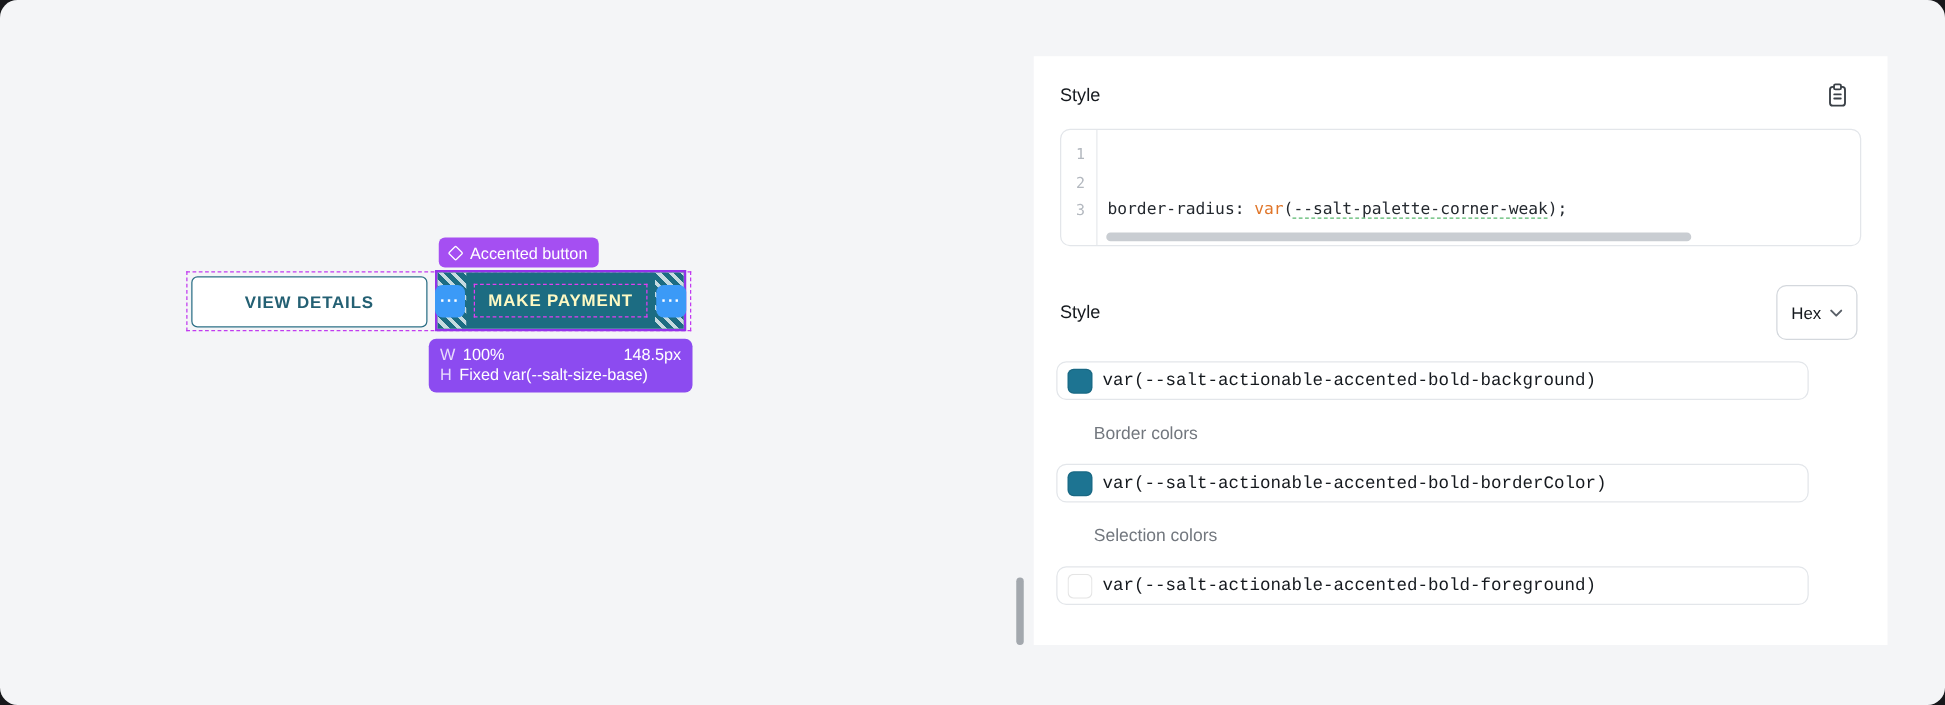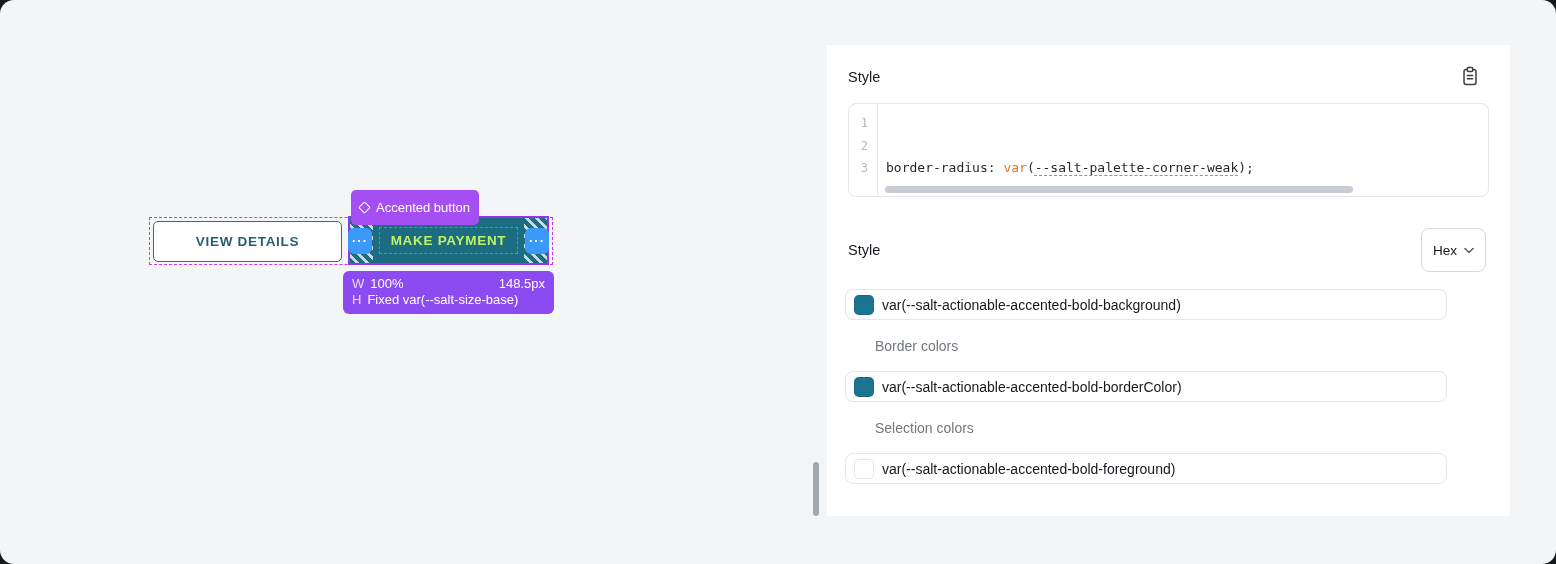--- a/index.html
+++ b/index.html
@@ -45,35 +45,35 @@
   }
   .hatch {
     position:absolute; top:0; bottom:0; width:23px;
     background:repeating-linear-gradient(45deg,
       rgba(255,255,255,0) 0 4px, rgba(255,255,255,.75) 4px 7px);
   }
   .hatch.left { left:0; } .hatch.right { right:0; }
   .mp-label {
     position:relative; z-index:2;
     border:1px dashed #e23df2; padding:5px 11px;
-    color:#bef264; font-size:13.5px; font-weight:bold; letter-spacing:.7px;
+    color:#fef9c3; font-size:13.5px; font-weight:bold; letter-spacing:.7px;
     white-space:nowrap;
   }
   .handle {
     position:absolute; z-index:3; top:50%; transform:translateY(-50%);
     width:24px; height:26px; border-radius:6px;
     background:#3b9af7; color:#fff;
     display:flex; align-items:center; justify-content:center;
     font-size:13px; font-weight:bold; letter-spacing:1px; line-height:1;
     cursor:pointer;
   }
   .handle.left { left:-2px; } .handle.right { right:-2px; }
 
   .tag-badge {
-    position:absolute; left:351px; top:190px; height:35px;
+    position:absolute; left:351px; top:190px; height:24px;
     background:#a54ff2; border-radius:5px;
     color:#fff; font-size:13px;
     display:inline-flex; align-items:center; gap:7px; padding:0 9px;
     white-space:nowrap;
   }
   .diamond {
     width:9px; height:9px; border:1.5px solid #ffffff; border-radius:1.5px;
     transform:rotate(45deg); display:inline-block;
   }
 
@@ -136,21 +136,21 @@
     font-size:13.5px; color:#15191e; cursor:pointer;
   }
   .chev { display:flex; }
 
   .group-label { margin:22px 21px 0 21px; font-size:14px; color:#72777e; }
   .group-label.tight { margin-top:18px;margin-left:48px; }
   .color-row {
     margin:17px 63px 0 18px; height:31px;
     border:1px solid #e3e6ea; border-radius:8px;
     display:flex; align-items:center; gap:8px; padding:0 6px;
-    cursor:pointer; background:#fff;
+    cursor:pointer; background:#fff;font-family:Liberation Mono, monospace;
   }
   .swatch {
     width:20px; height:20px; border-radius:5px; margin-left:2px; flex:none;
     box-shadow:inset 0 0 0 1px rgba(0,0,0,.10);
   }
   .row-text { font-size:14px; color:#15191e; white-space:nowrap; }
 
   .vscroll {
     position:absolute; left:813px; top:462px; width:6px; height:54px;
     background:#a3a8ae; border-radius:3px; cursor:pointer;

